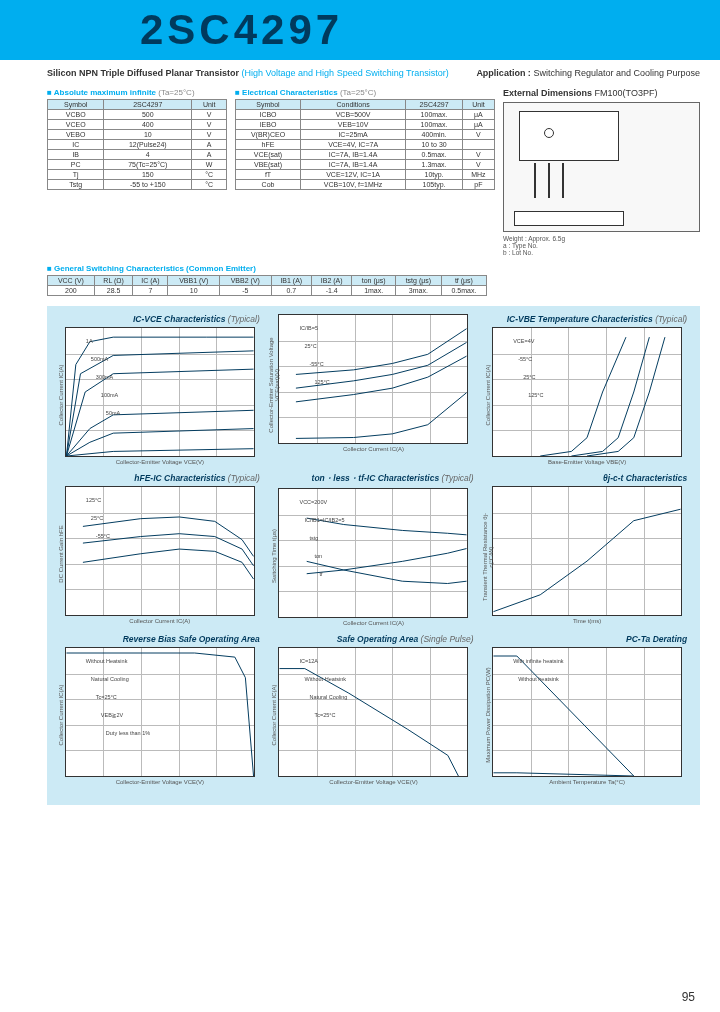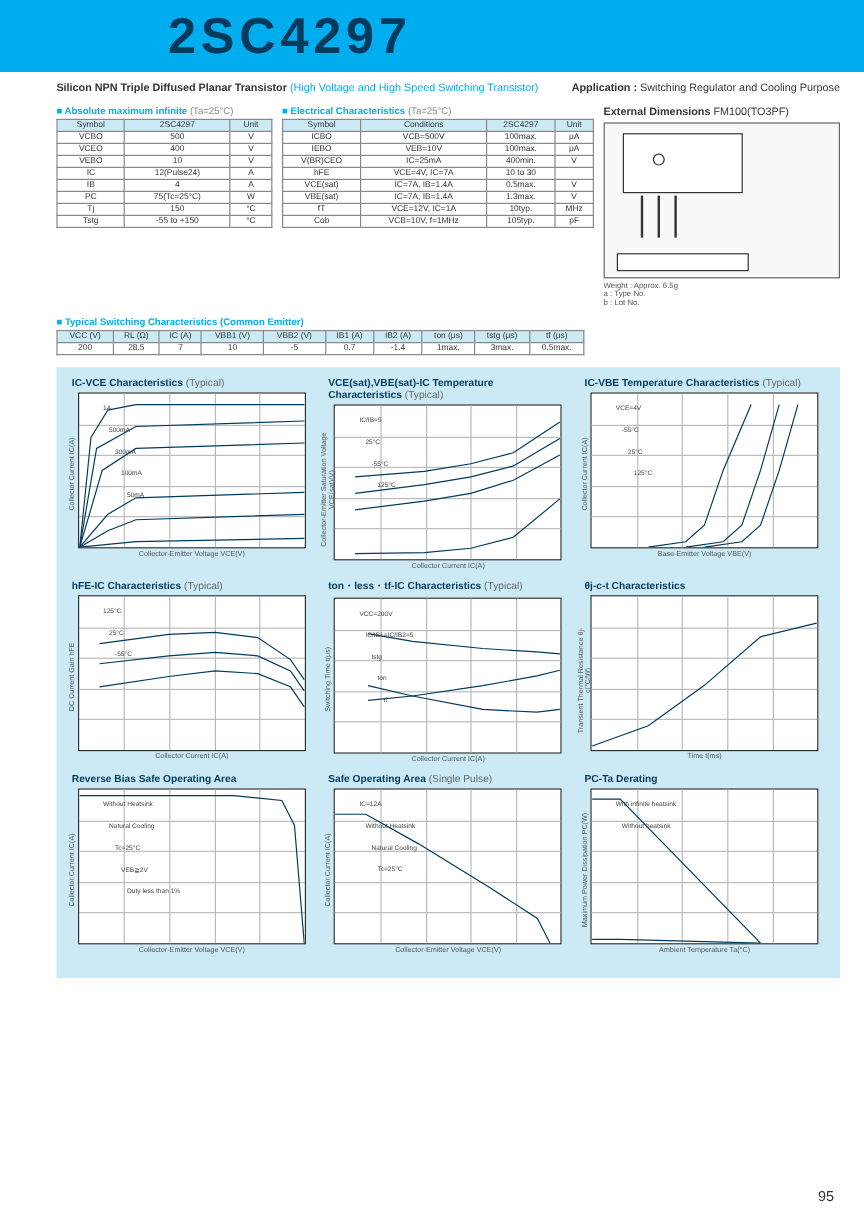--- a/index.html
+++ b/index.html
@@ -26,21 +26,21 @@
   .dim-hole { position: absolute; top: 25px; left: 40px; width: 10px; height: 10px; border: 1px solid #333; border-radius: 50%; }
   .dim-leads { position: absolute; top: 60px; left: 30px; display: flex; gap: 12px; }
   .dim-lead { width: 2px; height: 35px; background: #333; }
   .dim-bottom { position: absolute; bottom: 5px; left: 10px; width: 110px; height: 15px; border: 1px solid #333; background: #fff; }
   .dim-notes { font-size: 6.5px; margin-top: 3px; color: #555; }
   .switch-table { margin-top: 8px; }
   .switch-table table { width: 440px; }
   .charts-area { background: #cceaf5; margin-top: 10px; padding: 8px 6px 12px 6px; }
   .chart-row { display: flex; justify-content: space-around; margin-bottom: 8px; }
   .chart { width: 200px; }
-  .chart-title { font-size: 8.5px; font-weight: bold; color: #003a5d; text-align: left; margin-bottom: 3px; }
+  .chart-title { font-size: 8.5px; font-weight: bold; color: #003a5d; text-align: right; margin-bottom: 3px; font-style: italic; }
   .chart-title .sub { color: #666; font-weight: normal; }
   .plot { width: 190px; height: 130px; background: #fff; border: 1px solid #333; margin: 0 auto; position: relative; }
   .grid-h, .grid-v { position: absolute; background: #bbb; }
   .grid-h { height: 1px; width: 100%; }
   .grid-v { width: 1px; height: 100%; }
   .axis-x { font-size: 6px; text-align: center; margin-top: 2px; color: #555; }
   .axis-y { font-size: 6px; position: absolute; left: -55px; top: 50%; transform: rotate(-90deg); transform-origin: center; width: 100px; text-align: center; color: #555; }
   .page-num { position: absolute; bottom: 8px; right: 25px; font-size: 12px; color: #333; }
   .annot { position: absolute; font-size: 5.5px; color: #444; }
 </style>
@@ -200,21 +200,21 @@
       <div class="dim-notes">
         <div>Weight : Approx. 6.5g</div>
         <div>a : Type No.</div>
         <div>b : Lot No.</div>
       </div>
     </div>
   </div>
 
   <div class="switch-table">
     <div class="sect-title">
-      ■ <span>Typical Switching Characteristics (Common Emitter)</span>
+      ■ <span>General Switching Characteristics (Common Emitter)</span>
     </div>
     <table>
       <tbody>
           <tr>
         <th>VCC (V)</th>
             <th>RL (Ω)</th>
             <th>IC (A)</th>
         <th>VBB1 (V)</th>
             <th>VBB2 (V)</th>
             <th>IB1 (A)</th>
@@ -263,21 +263,20 @@
             <div class="annot" style="left: 20px; top: 10px;">1A</div>
             <div class="annot" style="left: 25px; top: 28px;">500mA</div>
             <div class="annot" style="left: 30px; top: 46px;">300mA</div>
             <div class="annot" style="left: 35px; top: 64px;">100mA</div>
             <div class="annot" style="left: 40px; top: 82px;">50mA</div>
             <div class="axis-y">Collector Current IC(A)</div>
           </div>
           <div class="axis-x">Collector-Emitter Voltage VCE(V)</div>
         </div>
         <div class="chart">
-          <div class="chart-title"><span>VCE(sat),VBE(sat)-IC Temperature Characteristics</span> <span class="sub">(Typical)</span></div>
           <div class="plot" style="position: relative;">
             <div class="grid-h" style="top: 20%;"></div>
             <div class="grid-v" style="left: 20%;"></div>
             <div class="grid-h" style="top: 40%;"></div>
             <div class="grid-v" style="left: 40%;"></div>
             <div class="grid-h" style="top: 60%;"></div>
             <div class="grid-v" style="left: 60%;"></div>
             <div class="grid-h" style="top: 80%;"></div>
             <div class="grid-v" style="left: 80%;"></div>
             <svg width="100%" height="100%" viewBox="0 0 190 130" style="position: absolute; top: 0px; left: 0px;">

